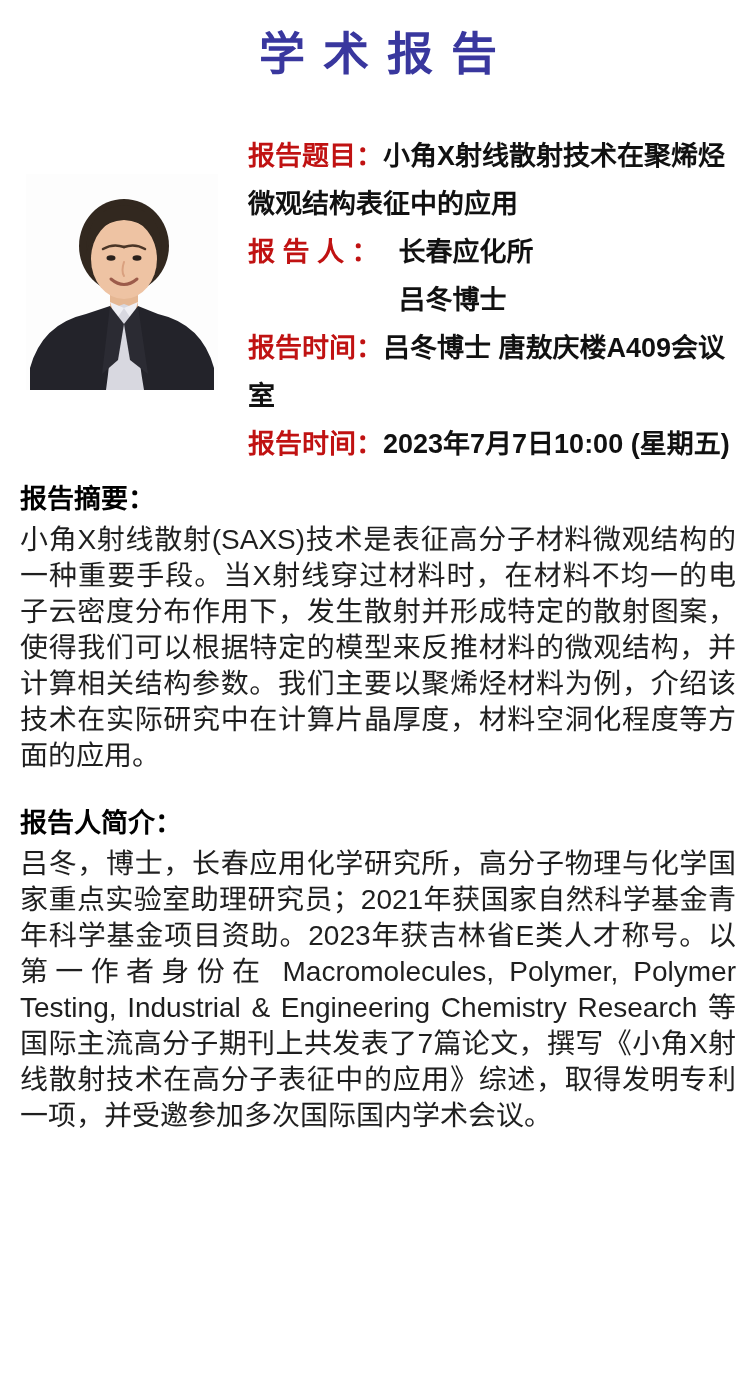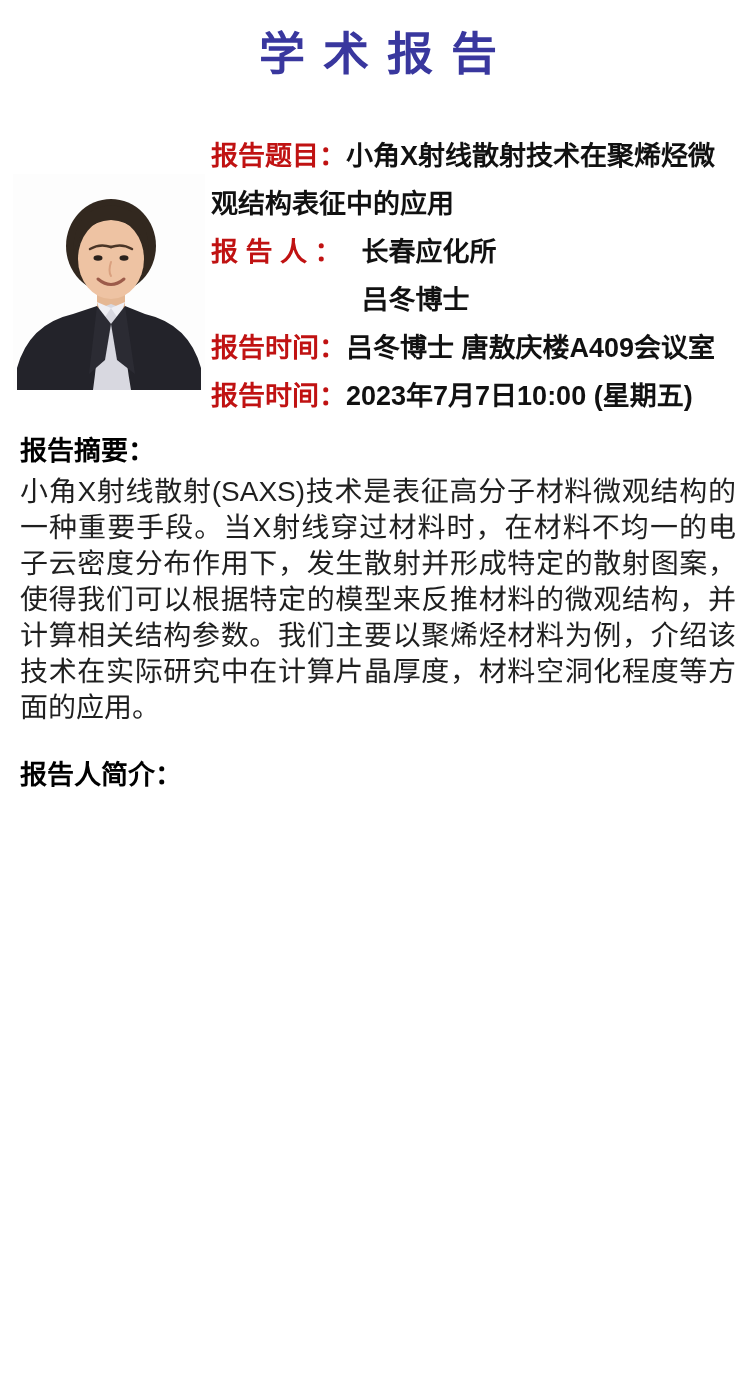--- a/index.html
+++ b/index.html
@@ -19,21 +19,21 @@
     font-family:"DejaVu Serif", serif;
     font-size:46px;
     font-weight:bold;
     line-height:60px;
     letter-spacing:18px;
     padding-left:18px; 
     color:var(--title_color, #39379E);
   }
 
   
-  .header-row { display:flex; margin-top:48px; padding-left:13px; }
+  .header-row { display:flex; margin-top:48px; padding-left:26px;gap:24px; }
   .photo-wrap { flex:0 0 192px; width:192px; height:216px; margin-top:42px; background:#fdfdfd; }
   .photo-wrap svg { display:block; }
   .info { flex:1; margin-left:6px; padding-right:26px; }
   .info-row {
     font-size:27px;
     font-weight:bold;
     line-height:48px;
     color:#111;
   }
   .info-row .label { color:var(--label_color, #C01212); }
@@ -122,15 +122,16 @@
 
   </div>
 
   <div class="section section-abstract">
     <h2 class="sec-heading">报告摘要：</h2>
     <p class="sec-body">小角X射线散射(SAXS)技术是表征高分子材料微观结构的一种重要手段。当X射线穿过材料时，在材料不均一的电子云密度分布作用下，发生散射并形成特定的散射图案，使得我们可以根据特定的模型来反推材料的微观结构，并计算相关结构参数。我们主要以聚烯烃材料为例，介绍该技术在实际研究中在计算片晶厚度，材料空洞化程度等方面的应用。</p>
   </div>
 
   <div class="section section-bio">
     <h2 class="sec-heading">报告人简介：</h2>
+    <p class="sec-body">吕冬，博士，长春应用化学研究所，高分子物理与化学国家重点实验室助理研究员；2021年获国家自然科学基金青年科学基金项目资助。2023年获吉林省E类人才称号。以第一作者身份在 Macromolecules, Polymer, Polymer Testing, Industrial &amp; Engineering Chemistry Research 等国际主流高分子期刊上共发表了7篇论文，撰写《小角X射线散射技术在高分子表征中的应用》综述，取得发明专利一项，并受邀参加多次国际国内学术会议。</p>
   </div>
 
 </div>
 
 </body></html>

